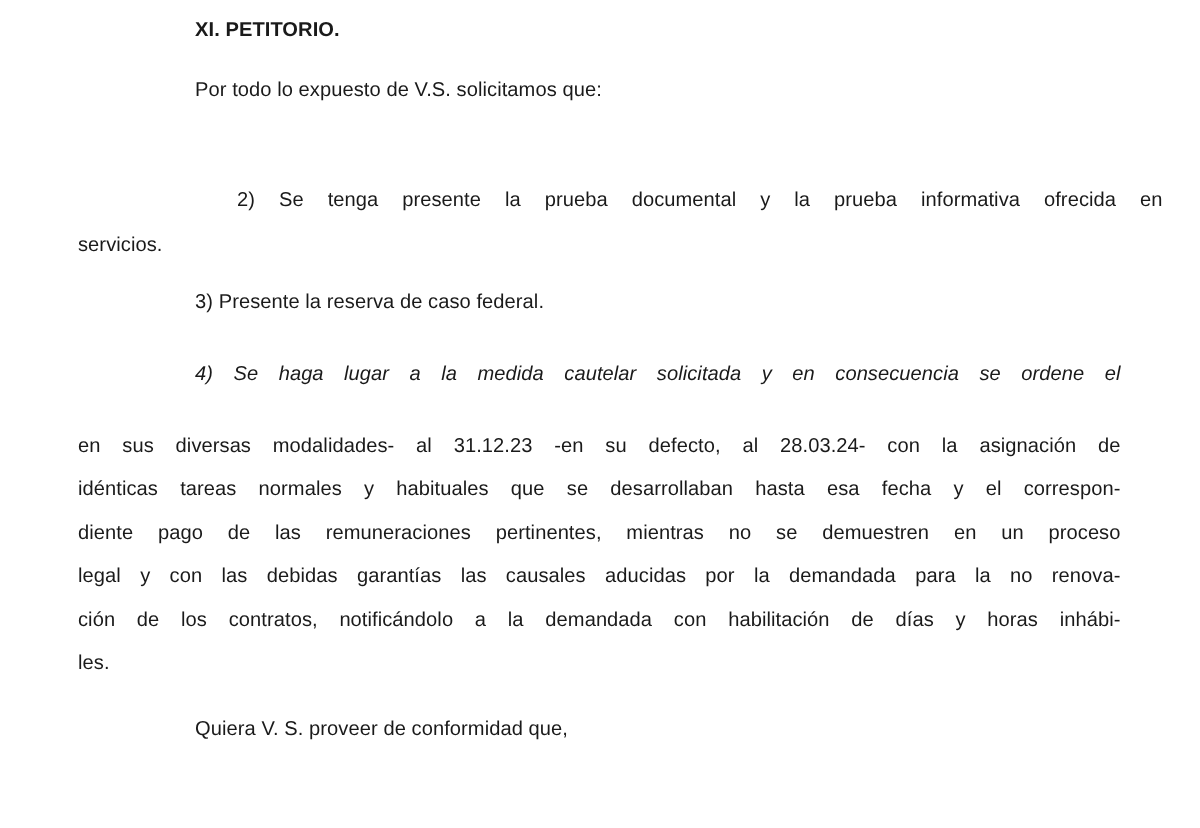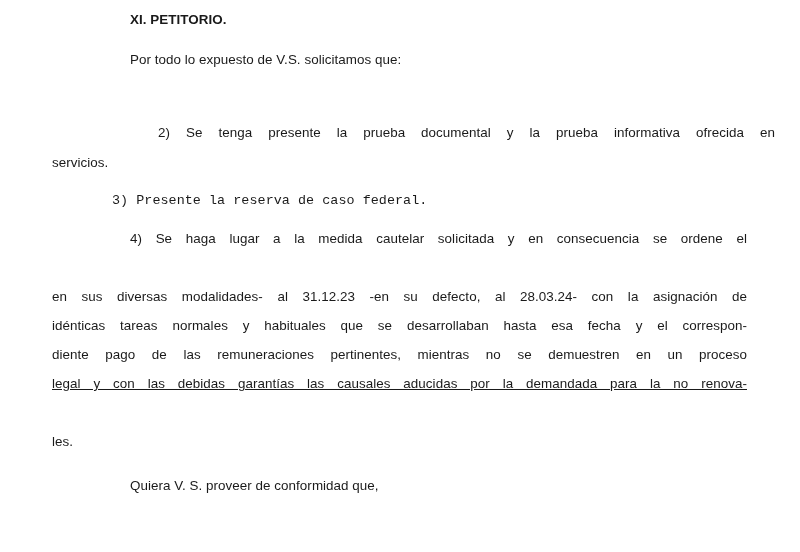--- a/index.html
+++ b/index.html
@@ -45,25 +45,26 @@
 <div class="page">
 
   <div class="line bold" style="left:130px; top:11px;">XI. PETITORIO.</div>
 
   <div class="line" style="left:130px; top:51px;">Por todo lo expuesto de V.S. solicitamos que:</div>
 
 
   <div class="line justify" style="left:130px; top:124px; width:617px;margin-left:28px;">2) Se tenga presente la prueba documental y la prueba informativa ofrecida en</div>
   <div class="line" style="left:52px; top:154px;">servicios.</div>
 
-  <div class="line" style="left:112px; top:192px;font-family:Liberation Mono, monospace;">3) Presente la reserva de caso federal.</div>
+  <div class="line" style="left:130px; top:192px;">3) Presente la reserva de caso federal.</div>
 
-  <div class="line justify" style="left:130px; top:230px; width:617px;">4) Se haga lugar a la medida cautelar solicitada y en consecuencia se ordene el</div>
+  <div class="line justify" style="left:130px; top:240px; width:617px;font-style:italic;">4) Se haga lugar a la medida cautelar solicitada y en consecuencia se ordene el</div>
   <div class="line justify" style="left:52px; top:288px; width:695px;">en sus diversas modalidades- al 31.12.23 -en su defecto, al 28.03.24- con la asignación de</div>
   <div class="line justify" style="left:52px; top:317px; width:695px;">idénticas tareas normales y habituales que se desarrollaban hasta esa fecha y el correspon-</div>
   <div class="line justify" style="left:52px; top:346px; width:695px;">diente pago de las remuneraciones pertinentes, mientras no se demuestren en un proceso</div>
-  <div class="line justify" style="left:52px; top:375px; width:695px;text-decoration:underline;">legal y con las debidas garantías las causales aducidas por la demandada para la no renova-</div>
+  <div class="line justify" style="left:52px; top:375px; width:695px;">legal y con las debidas garantías las causales aducidas por la demandada para la no renova-</div>
+  <div class="line justify" style="left:52px; top:404px; width:695px;">ción de los contratos, notificándolo a la demandada con habilitación de días y horas inhábi-</div>
   <div class="line" style="left:52px; top:433px;">les.</div>
 
   <div class="line" style="left:130px; top:477px;text-align:right;">Quiera V. S. proveer de conformidad que,</div>
 
 
 </div>
 
 </body></html>

